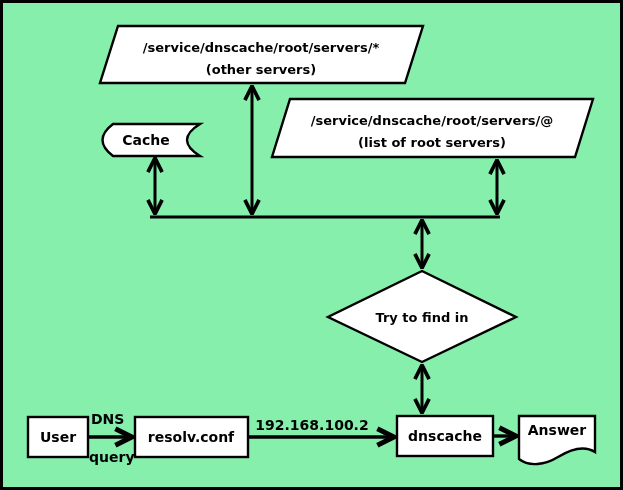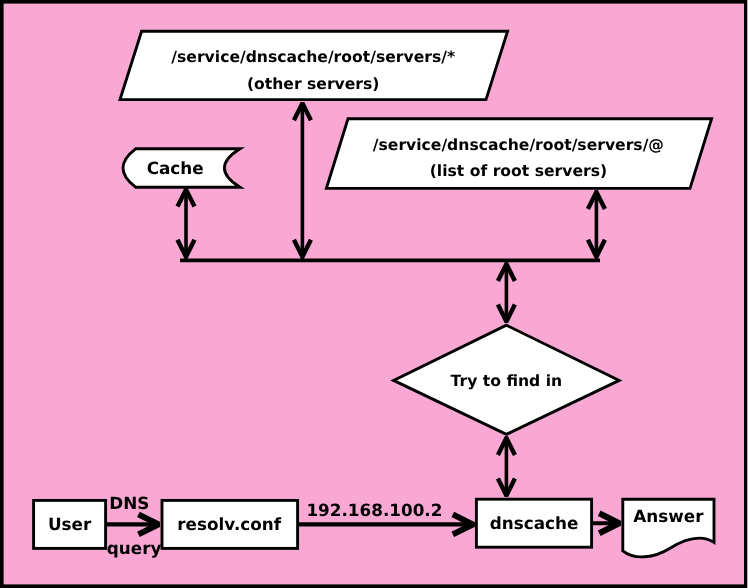--- a/index.html
+++ b/index.html
@@ -4,21 +4,21 @@
 <style>
   html, body {
     margin: 0;
     padding: 0;
     background: #ffffff;
   }
   .frame {
     position: relative;
     width: 623px;
     height: 490px;
-    background: #f9a8d4;
+    background: #86efac;
     overflow: hidden;
   }
   svg { display: block; }
   .shape {
     fill: #ffffff;
     stroke: #000000;
     stroke-width: 2.4;
     stroke-linejoin: miter;
   }
   .conn {

